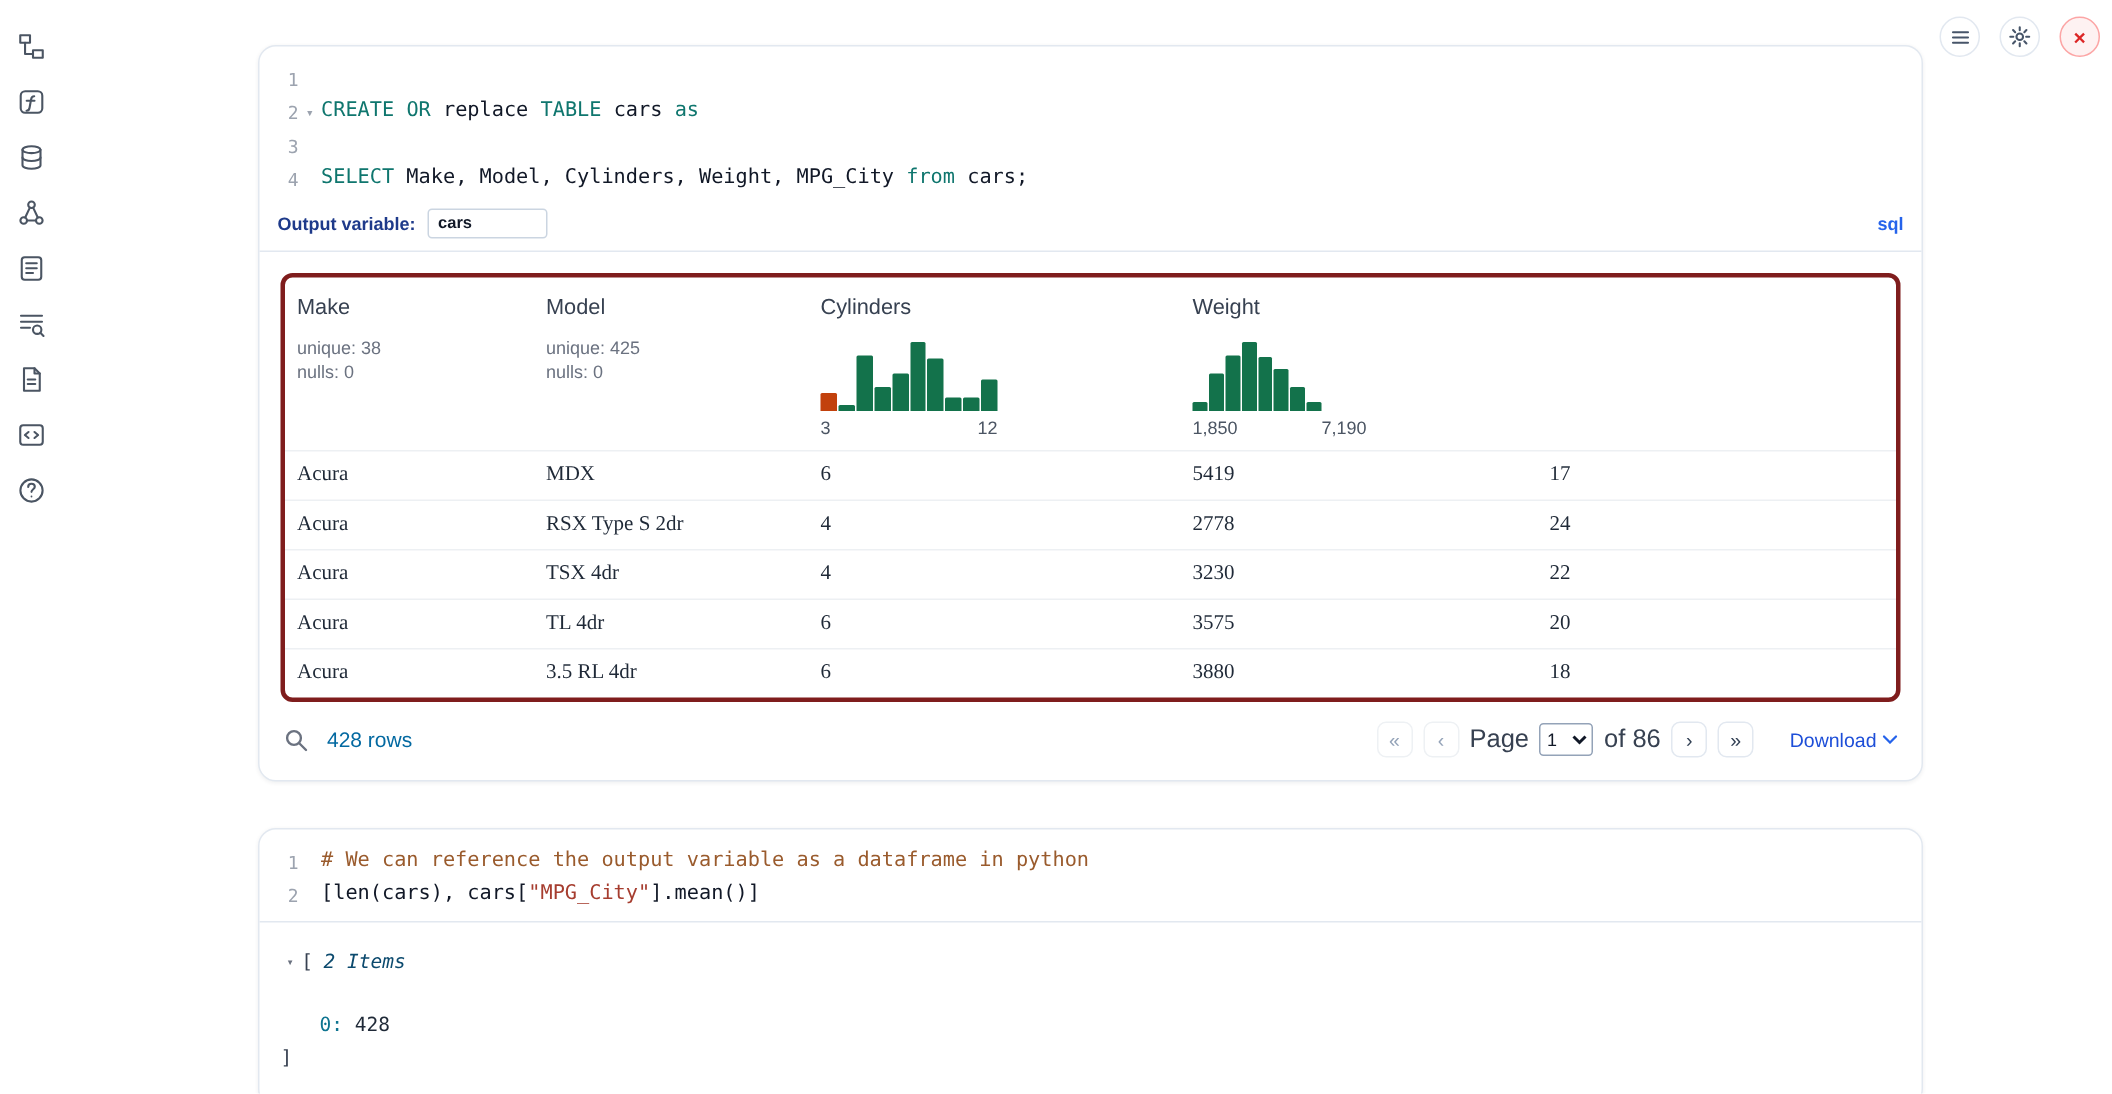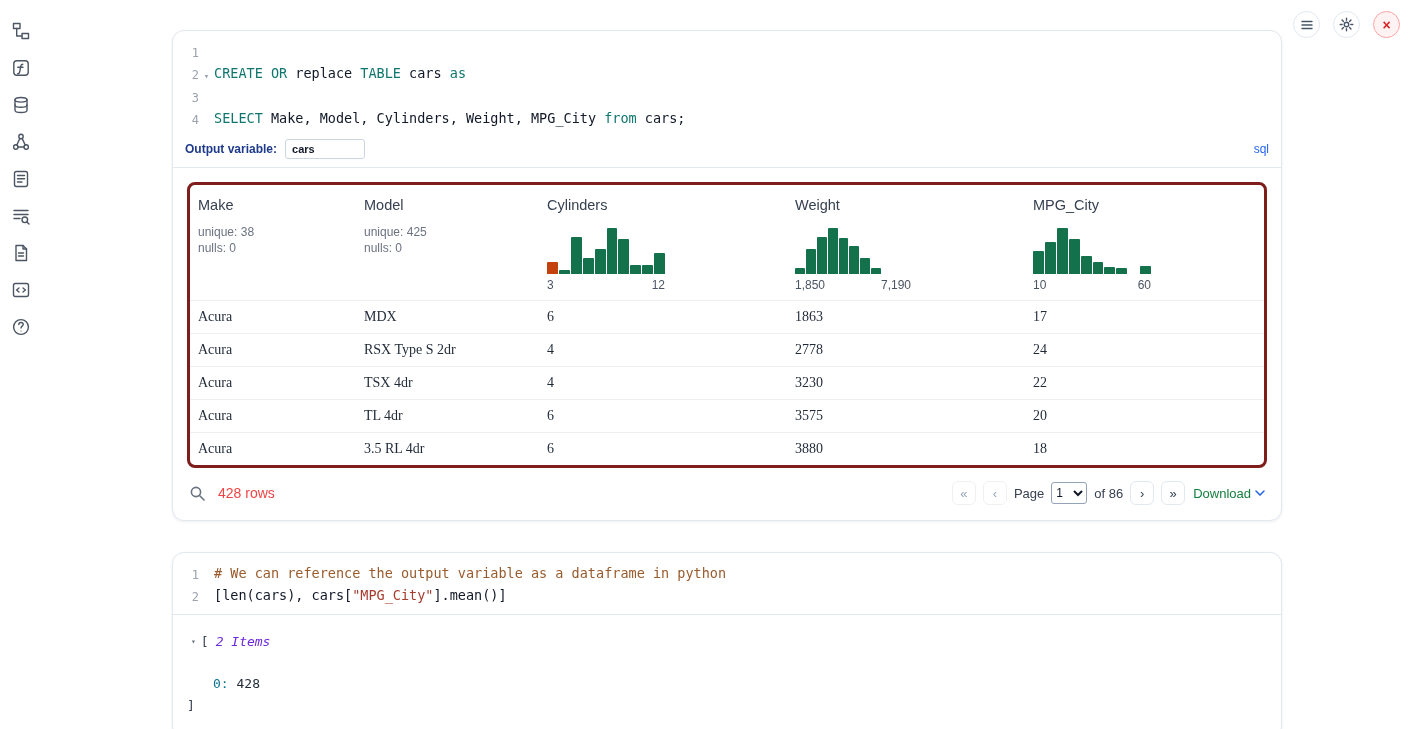--- a/index.html
+++ b/index.html
@@ -33,21 +33,21 @@
   .code-text { white-space:pre; color:#111827; }
   .tk-kw { color:#0f766e; }
   .tk-com { color:#9a5b2d; }
   .tk-str { color:#a63d2f; }
   .tk-pl { color:#111827;text-align:right; }
 
   
   .outvar { display:flex; align-items:center; gap:8px; padding:2px 12px 8px; border-bottom:1px solid #e2e8f0; }
   .outvar-label { font-size:12px; font-weight:700; color:#1e3a8a; }
   .outvar-input { width:80px; height:20px; border:1px solid #cbd5e1; border-radius:3px; font:700 11px "Liberation Sans", sans-serif; padding:0 6px; color:#111827; }
-  .lang-badge { margin-left:auto; color:#2563eb; font-size:12px; font-weight:400; }
+  .lang-badge { margin-left:auto; color:#2563eb; font-size:12px; font-weight:700; }
 
   
   .table-wrap { padding:14px 14px 0; }
   .dtable { border:3px solid #7f1d1d; border-radius:8px; overflow:hidden; }
   .thead { display:grid; grid-template-columns:166px 183px 248px 238px auto; align-items:start; padding:12px 0 8px; }
   .thcell { padding:0 8px; }
   .col-name { font-size:14.5px; color:#374151; margin-bottom:11px; }
   .col-stats { font-size:12px; color:#6b7280; line-height:16px; }
   .hist { display:flex; align-items:flex-end; gap:1px; height:50px; }
   .hbar { flex:1; background:#13724b; border-radius:1px 1px 0 0; }
@@ -56,35 +56,35 @@
   .thcell:nth-child(4) .hist { width:86px; }
   .thcell:nth-child(4) .hist-range { width:116px; }
   .thcell:nth-child(5) .hist, .thcell:nth-child(5) .hist-range { width:118px; }
   .trow { display:grid; grid-template-columns:166px 183px 248px 238px auto; align-items:center; min-height:33px; border-top:1px solid #edf0f3; font-size:14px; color:#1f2937; cursor:default; }
   .trow > div { padding:0 8px;font-family:Liberation Serif, serif; }
 
   
   .tfooter { display:flex; align-items:center; padding:13px 16px 15px; }
   .search-btn { display:flex; align-items:center; margin-right:12px; cursor:pointer; }
   .search-btn svg { stroke:#6b7280; fill:none; stroke-width:1.6; stroke-linecap:round; }
-  .rowcount { font-size:14px; color:#ef4444; }
+  .rowcount { font-size:14px; color:#0369a1; }
   .pager { margin-left:auto; display:flex; align-items:center; gap:7px; }
   .pbtn { width:24px; height:24px; border:1px solid #e2e8f0; border-radius:6px; background:#fff; display:flex; align-items:center; justify-content:center; font-size:13px; color:#334155; cursor:pointer; }
   .pbtn.disabled { color:#94a3b8; border-color:#eef1f4; }
-  .page-label, .of-label { font-size:13px; color:#374151; }
+  .page-label, .of-label { font-size:17px; color:#374151; }
   .page-select { height:22px; min-width:36px; border:1px solid #94a3b8; border-radius:3px; font-size:12px; background:#fff; color:#111827; }
-  .download { display:flex; align-items:center; gap:4px; color:#15803d; font-size:13px; margin-left:8px; cursor:pointer; }
+  .download { display:flex; align-items:center; gap:4px; color:#1d4ed8; font-size:13px; margin-left:24px; cursor:pointer; }
   .download svg { stroke:#2563eb; fill:none; stroke-width:1.5; stroke-linecap:round; }
 
   
   .pyout { border-top:1px solid #e2e8f0; padding:16px 0 20px; font-family:"DejaVu Sans Mono", monospace; font-size:13px; color:#1f2937; }
   .tree-root { display:flex; align-items:center; padding-left:18px; line-height:22px; }
   .tree-chevron { color:#6b7280; font-size:8px; margin-right:5px; cursor:pointer; }
   .tree-bracket { color:#374151; }
-  .tree-items-label { color:#6d28d9; font-style:italic; margin-left:7px; }
+  .tree-items-label { color:#0c4a6e; font-style:italic; margin-left:7px; }
   .tree-entry { padding-left:40px; line-height:22px;margin-top:20px; }
   .tree-key { color:#0e7490; }
   .tree-val { color:#1f2937; }
   .tree-close { padding-left:14px; line-height:22px; color:#374151; }
 </style>
 </head>
 <body>
 
 <nav class="sidebar">
   <div class="side-icon">
@@ -235,46 +235,27 @@
                 <div class="hbar" style="height: 36px;"></div>
                 <div class="hbar" style="height: 28px;"></div>
                 <div class="hbar" style="height: 16px;"></div>
                 <div class="hbar" style="height: 6px;"></div>
               </div>
               <div class="hist-range">
                 <span>1,850</span>
                 <span>7,190</span>
               </div>
             </div>
-            <div class="thcell">
-              <div class="col-name">MPG_City</div>
-              <div class="hist">
-                <div class="hbar" style="height: 23px;"></div>
-                <div class="hbar" style="height: 32px;"></div>
-                <div class="hbar" style="height: 46px;"></div>
-                <div class="hbar" style="height: 35px;"></div>
-                <div class="hbar" style="height: 18px;"></div>
-                <div class="hbar" style="height: 12px;"></div>
-                <div class="hbar" style="height: 7px;"></div>
-                <div class="hbar" style="height: 6px;"></div>
-                <div class="hbar" style="height: 2px; background: transparent;"></div>
-                <div class="hbar" style="height: 8px;"></div>
-              </div>
-              <div class="hist-range">
-                <span>10</span>
-                <span>60</span>
-              </div>
-            </div>
           </div>
         <div id="tbody">
             <div class="trow">
               <div>Acura</div>
               <div>MDX</div>
               <div>6</div>
-              <div>1863</div>
+              <div>5419</div>
               <div>17</div>
             </div>
             <div class="trow">
               <div>Acura</div>
               <div>RSX Type S 2dr</div>
               <div>4</div>
               <div>2778</div>
               <div>24</div>
             </div>
             <div class="trow">

